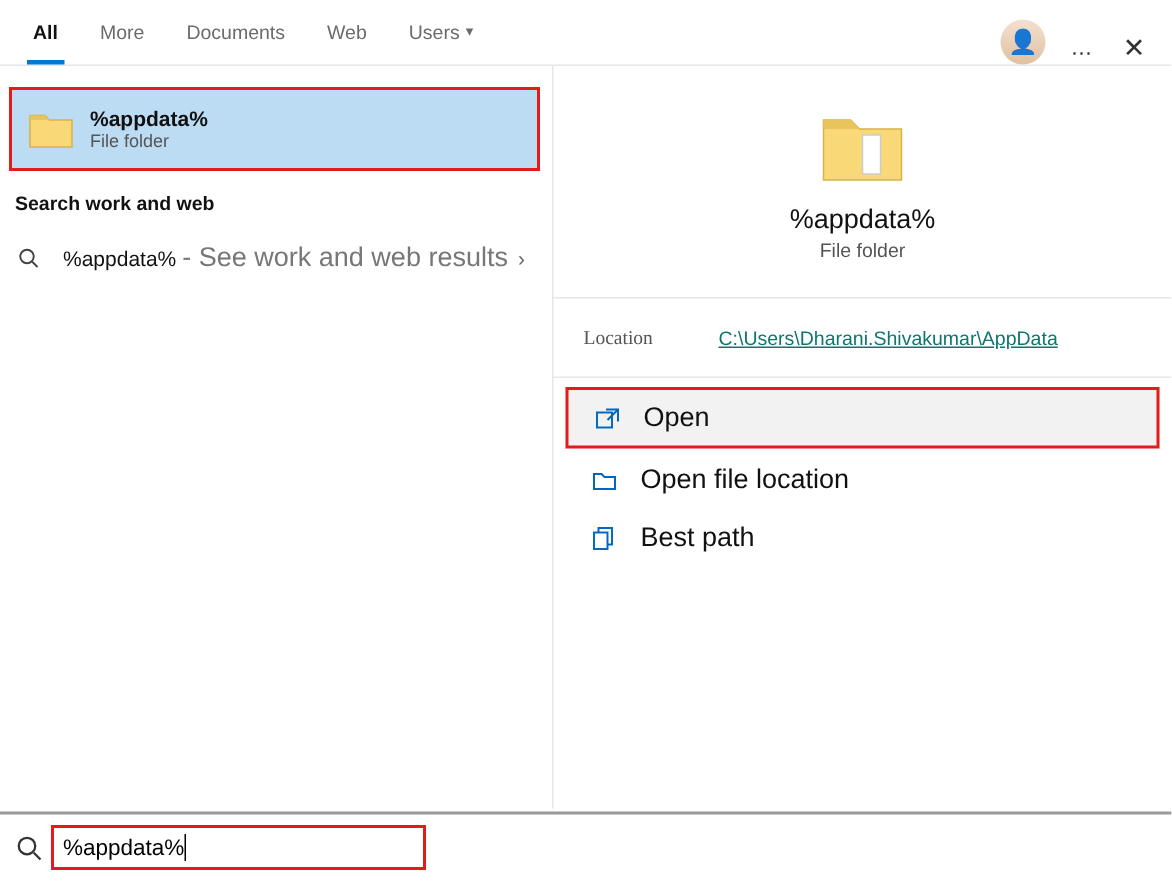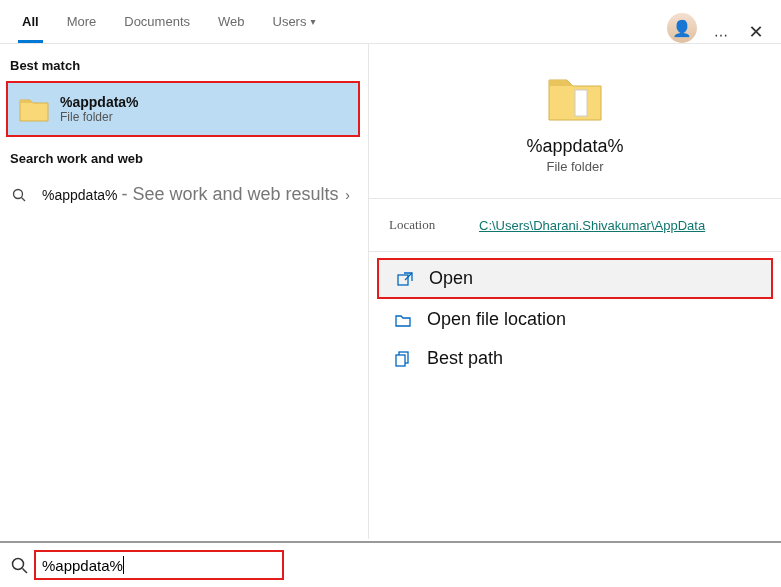--- a/index.html
+++ b/index.html
@@ -69,21 +69,20 @@
     <span class="more-caret">▾</span>
   </div>
   <div class="tab-spacer"></div>
   <div class="avatar">👤</div>
   <div class="dots">⋯</div>
   <div class="close">✕</div>
 </div>
 
 <div class="main">
   <div class="left">
-    <div class="section-title">Best match</div>
     <div class="result-row selected">
       <div class="result-icon">
         <svg width="30" height="26" viewBox="0 0 30 26">
             <path d="M1 4 L11 4 L14 7 L29 7 L29 25 L1 25 Z" fill="#f8d877" stroke="#d6b24a"></path>
             <path d="M1 4 L11 4 L14 7 L1 7 Z" fill="#e9c35c"></path>
           </svg>
       </div>
       <div class="result-text">
         <div class="result-title">%appdata%</div>
         <div class="result-sub">File folder</div>

